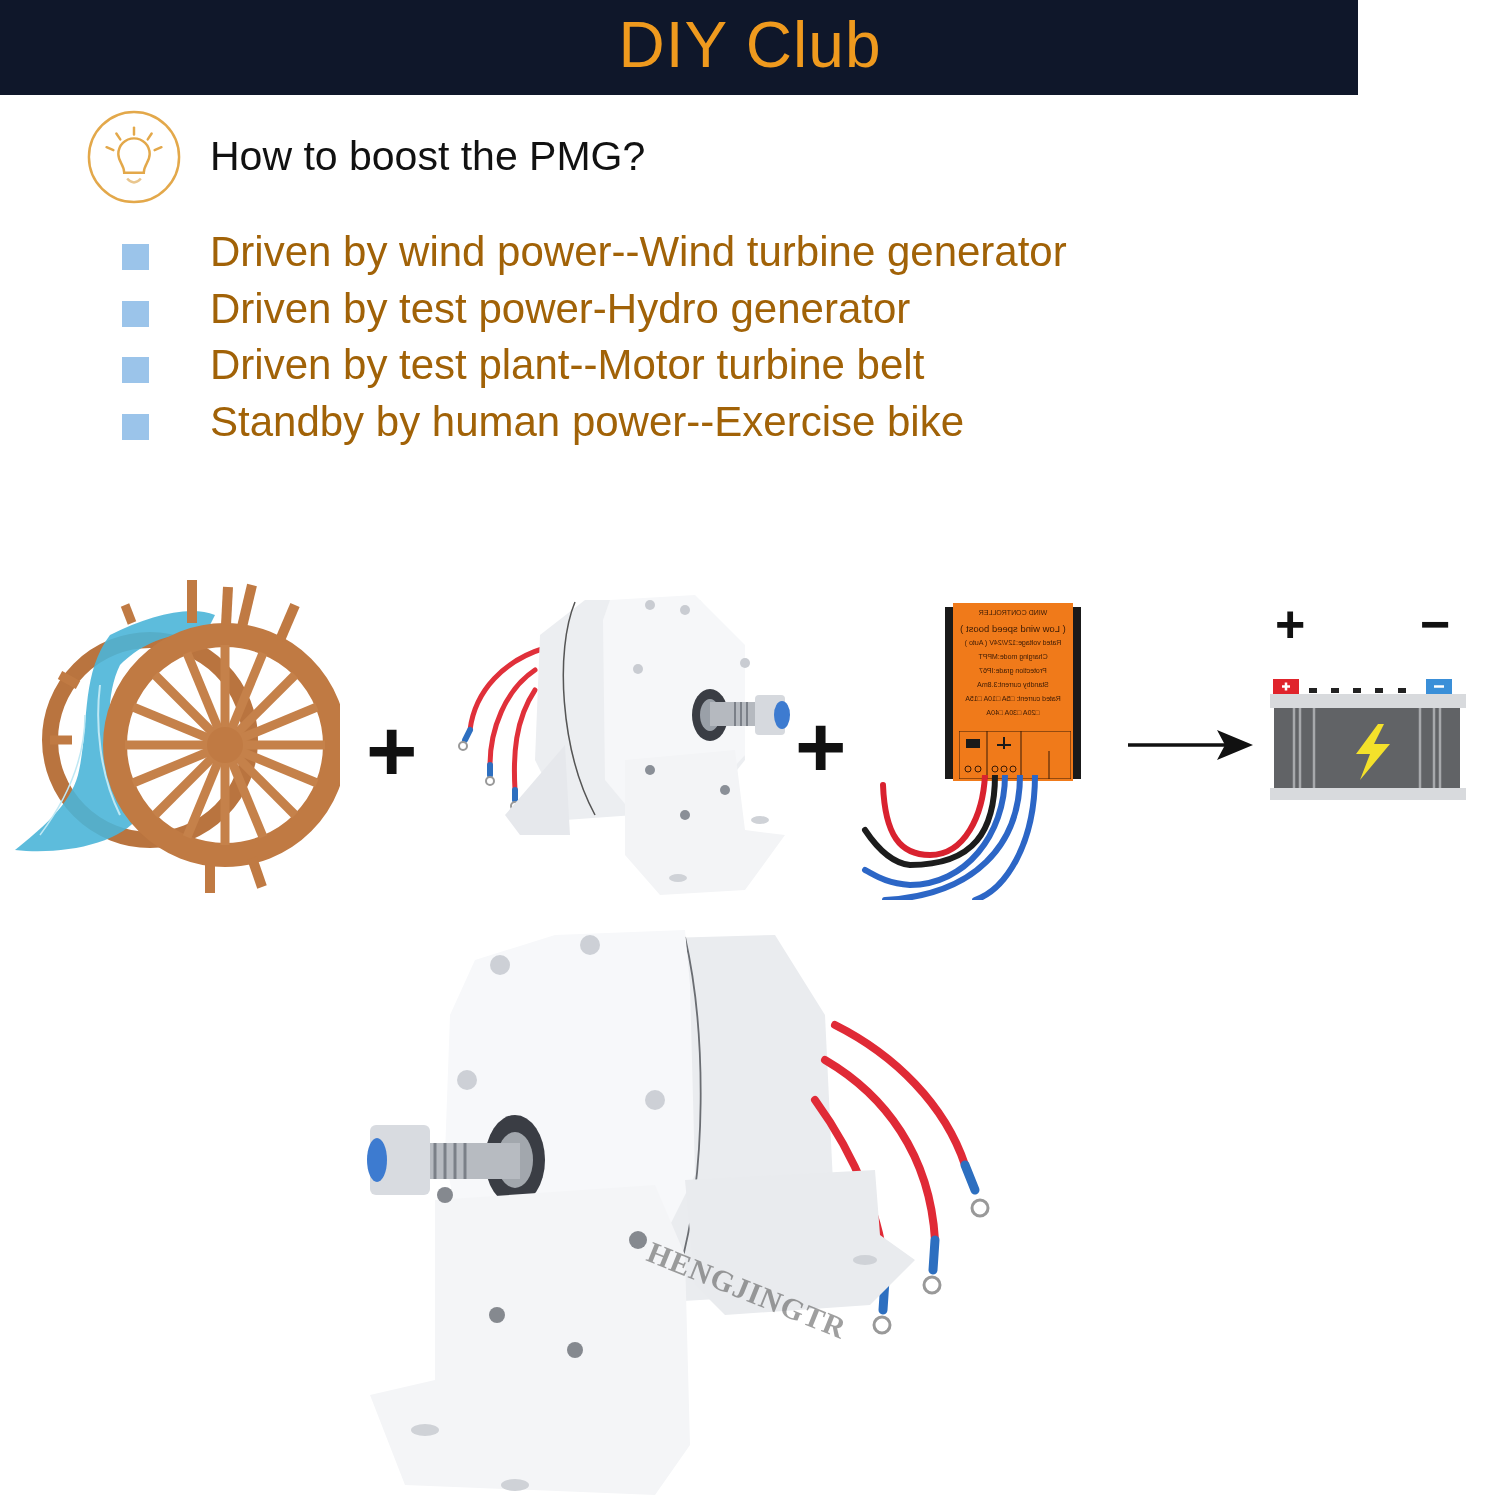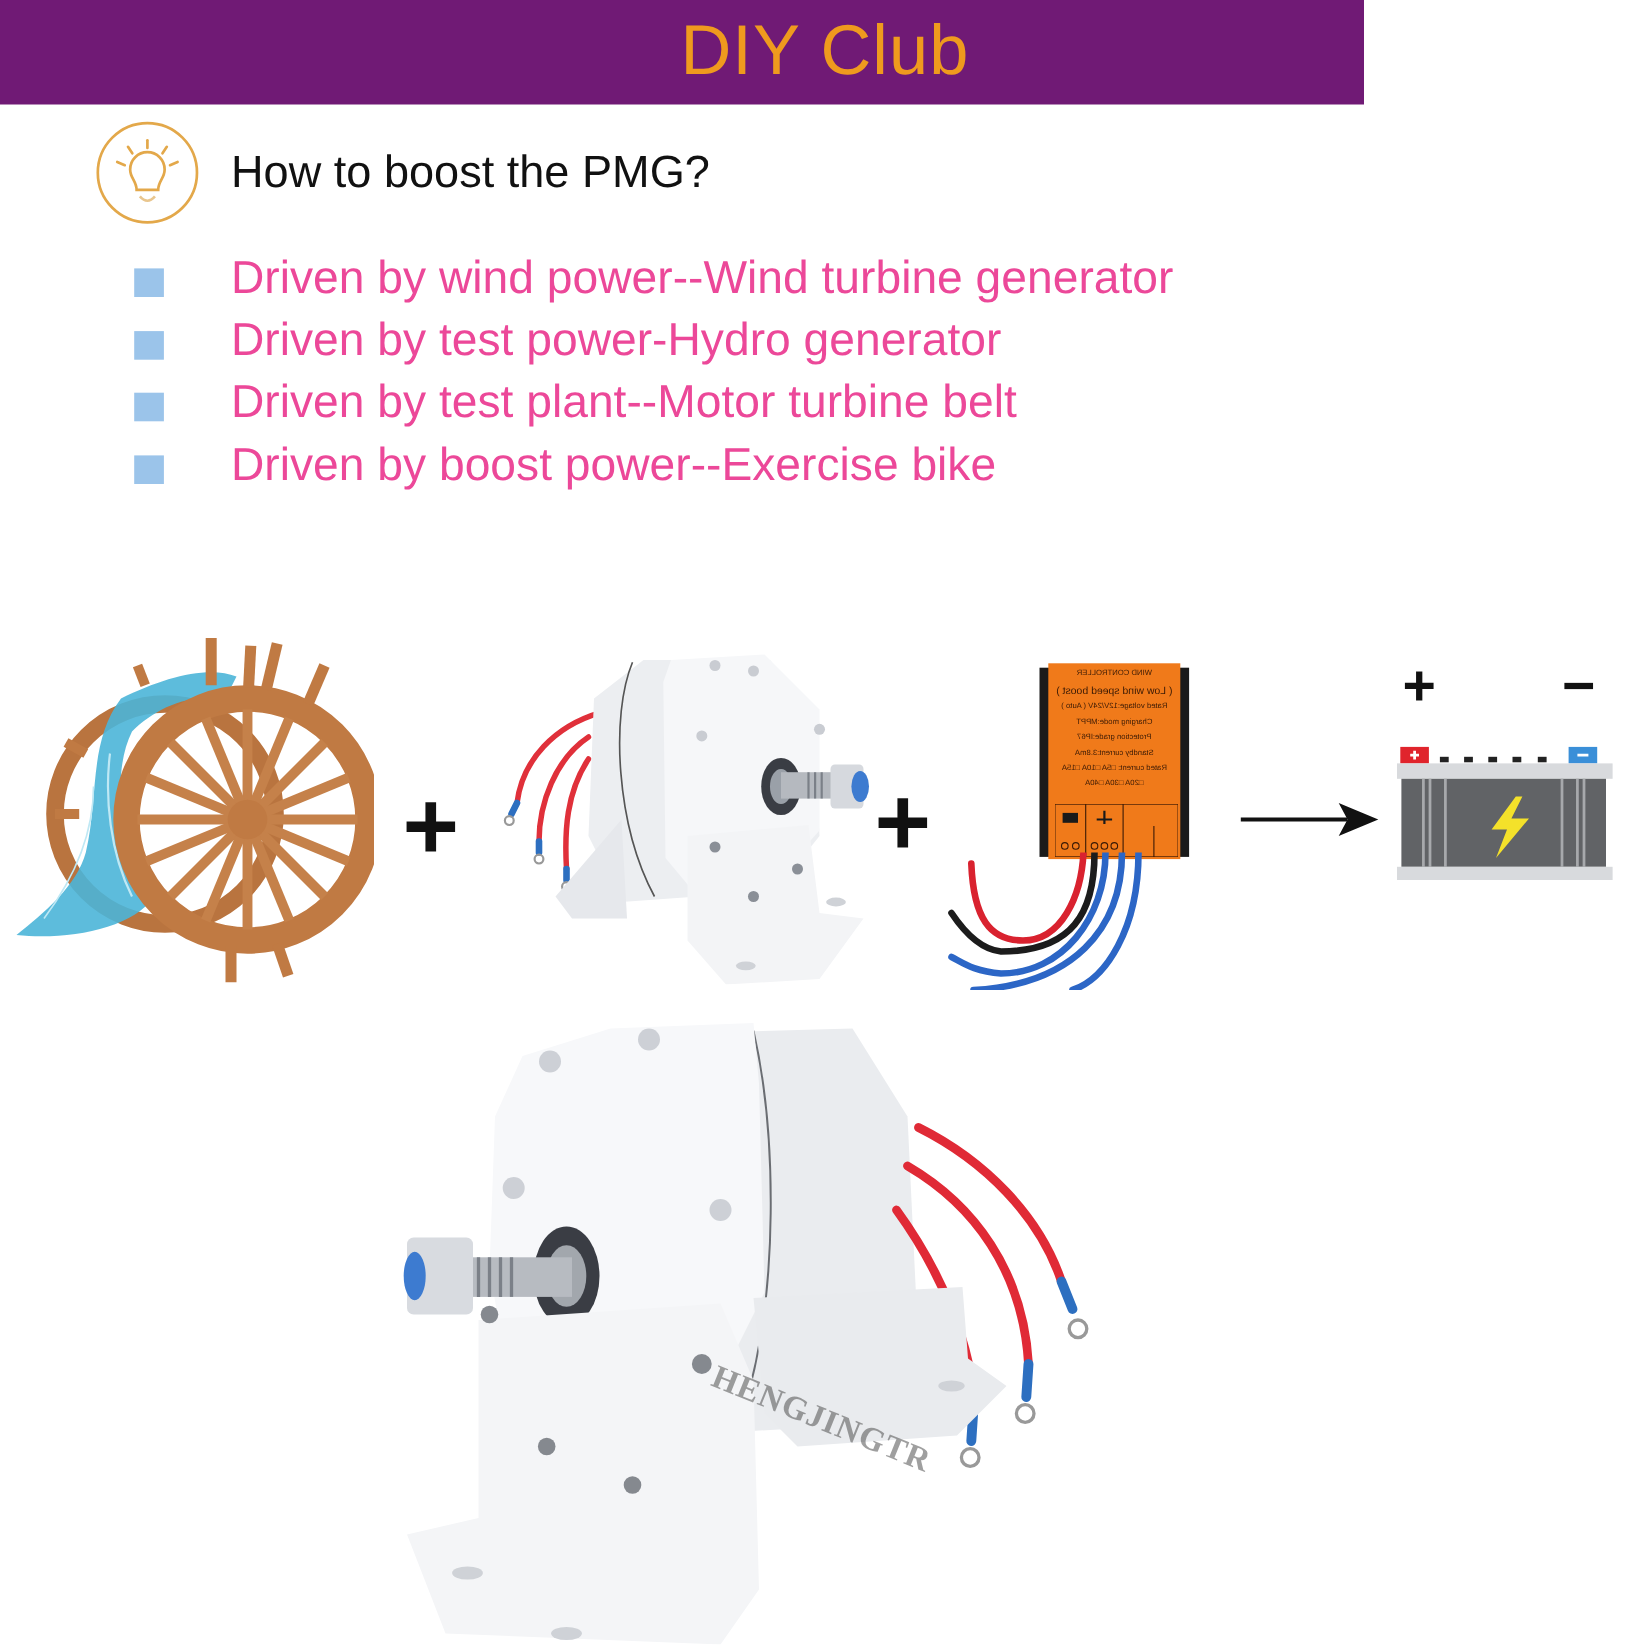--- a/index.html
+++ b/index.html
@@ -1,24 +1,24 @@
 <!DOCTYPE html>
 <html><head>
 <meta charset="utf-8">
 <style>
   html, body { margin:0; padding:0; background:#ffffff; }
   body { width:1500px; height:1498px; position:relative; overflow:hidden; font-family:"Liberation Sans", sans-serif; }
-  .banner { position:absolute; left:0; top:0; width:1240px; height:95px; background:#701a75; }
+  .banner { position:absolute; left:0; top:0; width:1358px; height:95px; background:#0f172a; }
   .banner-title { position:absolute; left:0; top:8px; width:1500px; text-align:center; font-size:64px; color:#ef9a1e; font-family:"Liberation Sans", sans-serif; letter-spacing:1px; }
   .bulb-icon { position:absolute; left:85px; top:108px; width:98px; height:98px; }
   .question { position:absolute; left:210px; top:133px; font-size:41px; color:#111; font-family:"Liberation Sans", sans-serif; }
   .bullets { position:absolute; left:122px; top:228px; }
   .bullet-row { position:relative; height:56.5px; }
   .bullet-sq { position:absolute; left:0; top:16px; width:27px; height:26px; background:#9bc4ea; }
-  .bullet-text { position:absolute; left:88px; top:0; font-size:42px; color:#ec4899; white-space:nowrap; font-family:"Liberation Sans", sans-serif; }
+  .bullet-text { position:absolute; left:88px; top:0; font-size:42px; color:#a16207; white-space:nowrap; font-family:"Liberation Sans", sans-serif; }
   .abs { position:absolute; }
   .plus-sign { position:absolute; font-family:"Liberation Sans", sans-serif; font-weight:bold; color:#111; line-height:1; }
   .ctrl { position:absolute; left:945px; top:603px; width:150px; height:180px; }
   .ctrl-plate { position:absolute; left:8px; top:0; width:120px; height:178px; background:#f07a1a; }
   .ctrl-side { position:absolute; top:4px; width:12px; height:172px; background:#1a1a1a; }
   .ctrl-text { position:absolute; left:12px; width:112px; text-align:center; color:#3a1a05; font-size:7px; transform:scaleX(-1); white-space:nowrap; font-family:"Liberation Sans", sans-serif; }
   .watermark { position:absolute; left:655px; top:1235px; font-family:"Liberation Serif", serif; font-weight:bold; font-size:30px; color:rgba(80,80,80,0.55); transform:rotate(22deg); transform-origin:left top; letter-spacing:1px; }
 </style>
 </head>
 <body>
@@ -49,21 +49,21 @@
   <div class="bullet-row">
     <div class="bullet-sq"></div>
     <div class="bullet-text">Driven by test power-Hydro generator</div>
   </div>
   <div class="bullet-row">
     <div class="bullet-sq"></div>
     <div class="bullet-text">Driven by test plant--Motor turbine belt</div>
   </div>
   <div class="bullet-row">
     <div class="bullet-sq"></div>
-    <div class="bullet-text">Driven by boost power--Exercise bike</div>
+    <div class="bullet-text">Standby by human power--Exercise bike</div>
   </div>
 </div>
 
 <svg class="abs" style="left:0;top:575px;width:340px;height:320px" viewBox="0 0 340 320">
 
   <circle cx="150" cy="165" r="100" fill="none" stroke="#b9743f" stroke-width="16"></circle>
 
   <g stroke="#c07a43" stroke-width="9" stroke-linecap="butt">
     <line x1="60" y1="100" x2="78" y2="110"></line>
     <line x1="50" y1="165" x2="72" y2="165"></line>

